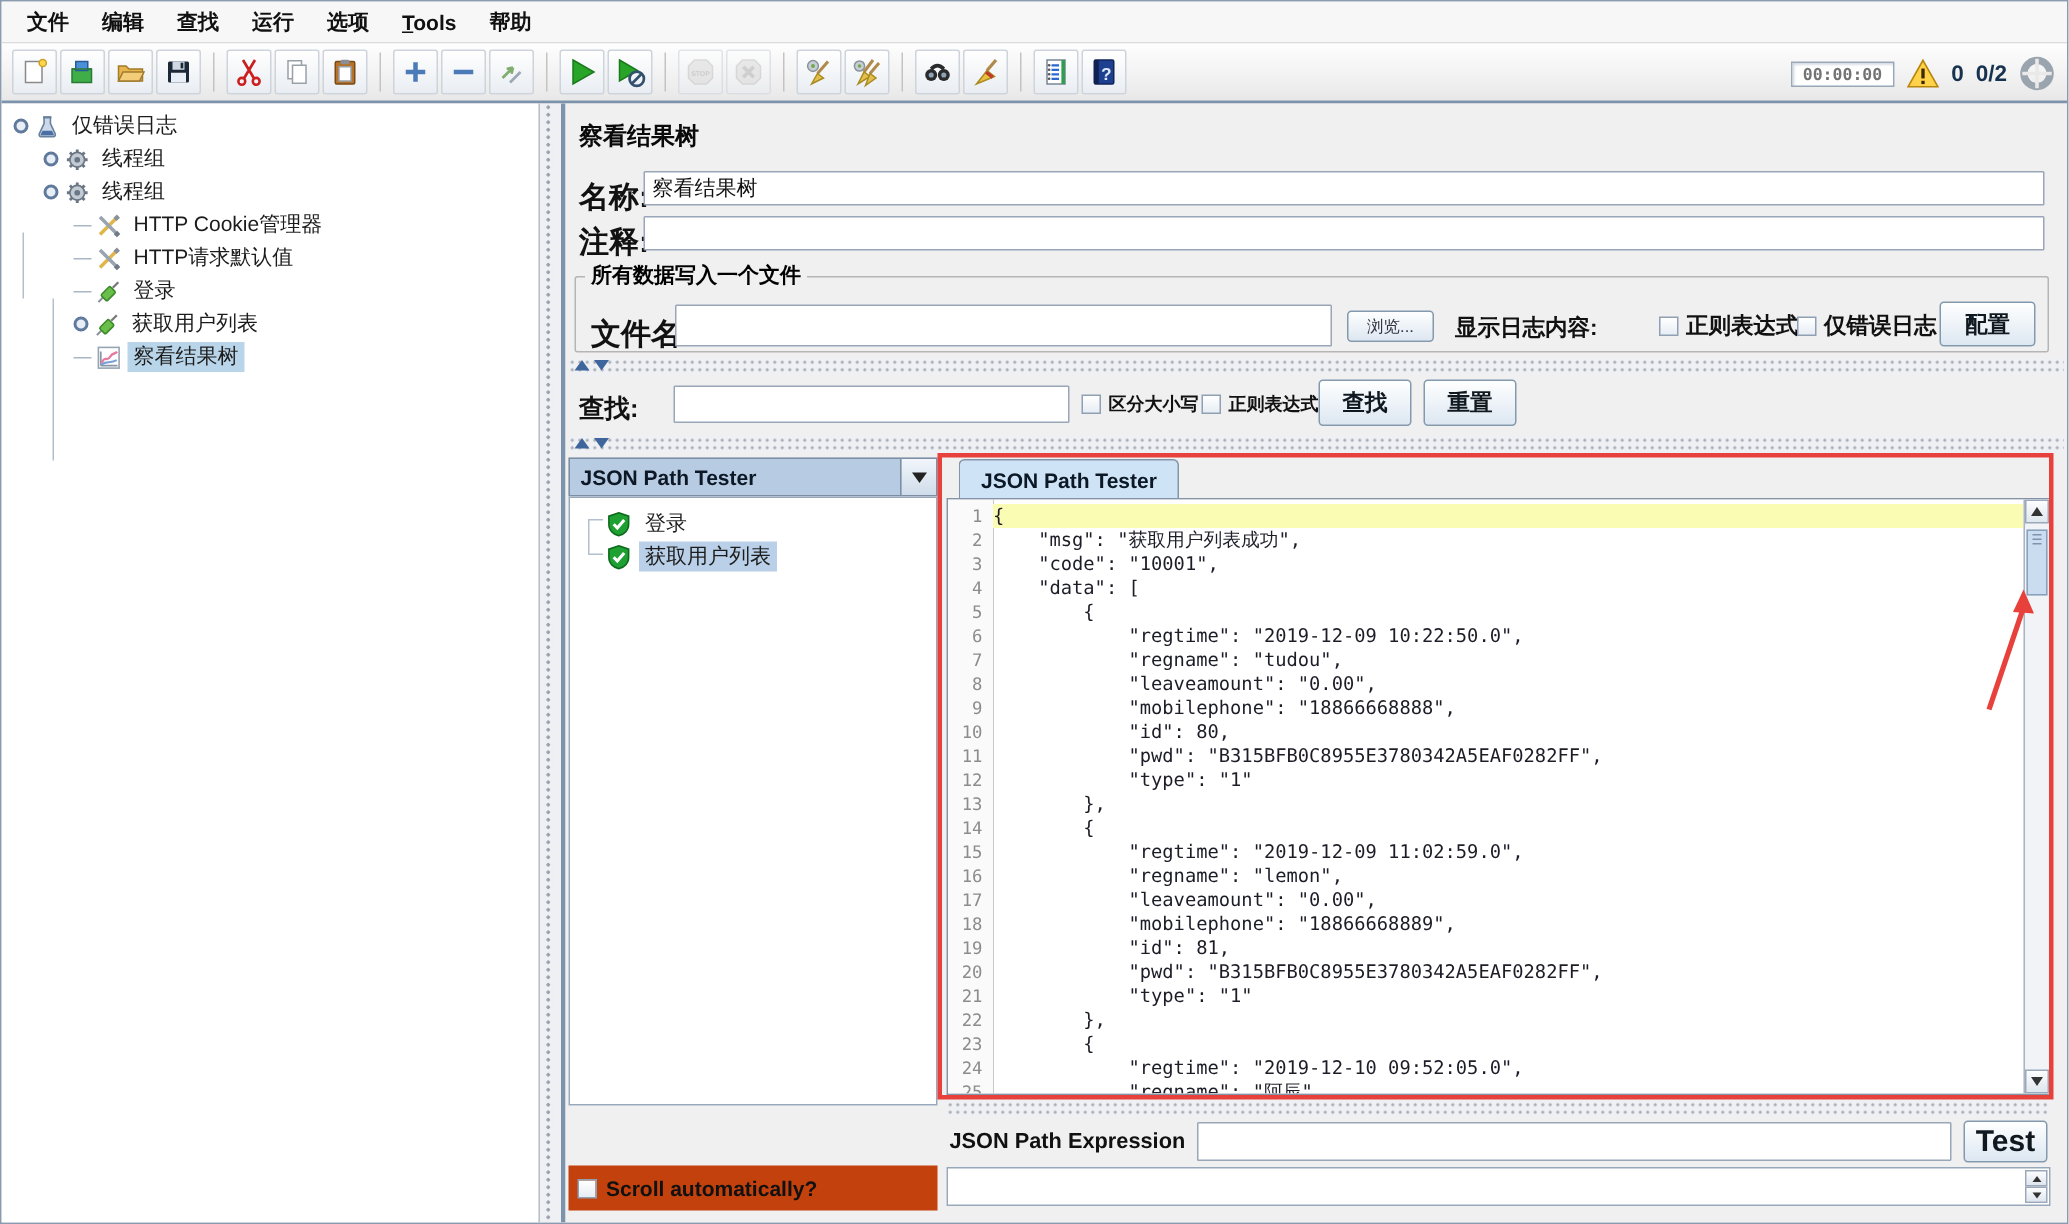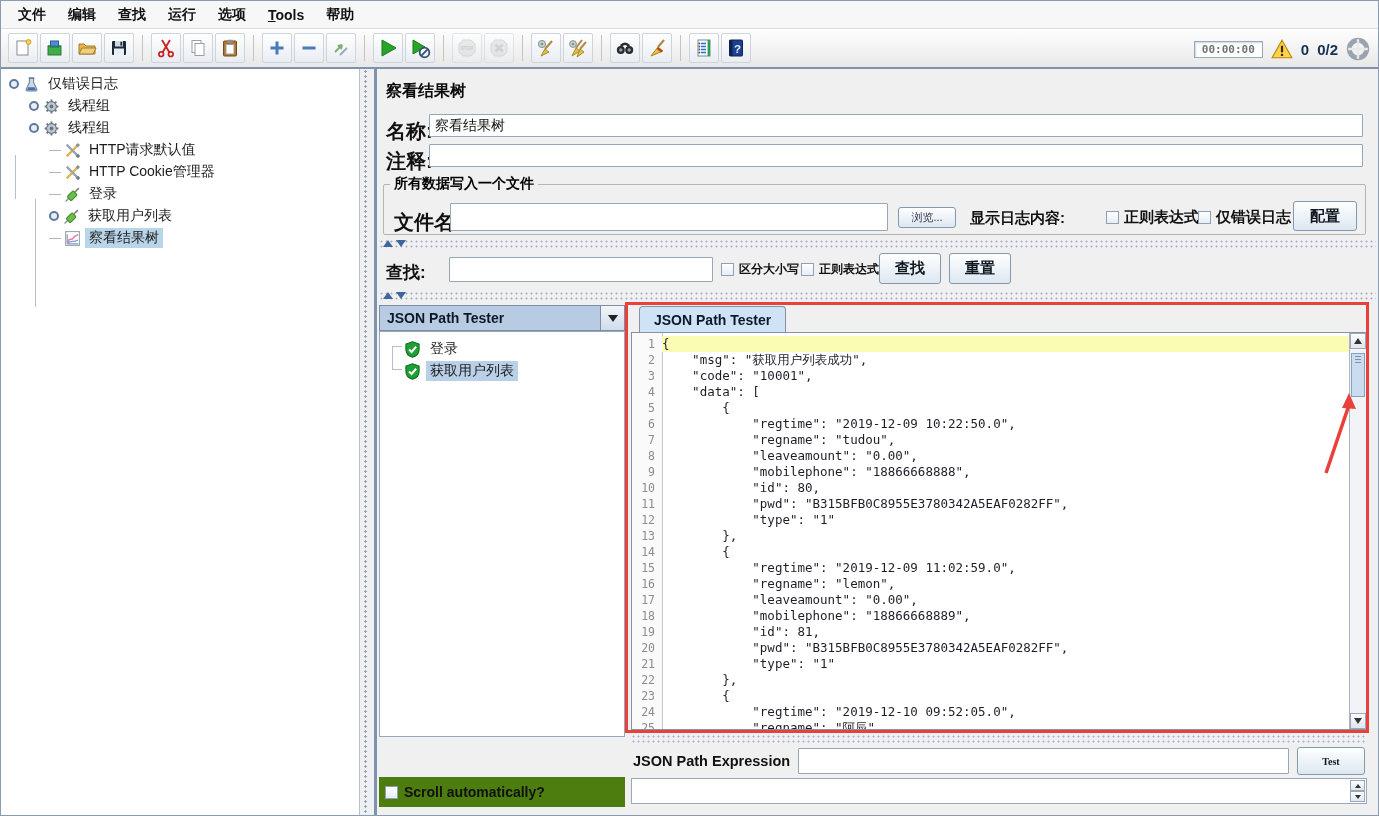--- a/index.html
+++ b/index.html
@@ -46,42 +46,42 @@
   .tri-dn{width:0;height:0;border-left:5px solid transparent;border-right:5px solid transparent;border-top:7px solid #3f669c;}
   fieldset#file-group{position:absolute;left:6px;right:12px;top:106px;height:60px;border:1px solid #b5b5b5;border-radius:2px;margin:0;padding:0;}
   fieldset#file-group legend{font-size:14px;font-weight:700;margin-left:6px;padding:0 4px;}
   
   #mid-panel{position:absolute;left:2px;top:236px;width:246px;bottom:8px;display:flex;flex-direction:column;}
   #combo{height:26px;background:#b7cbe3;border:1px solid #7d8ea3;display:flex;align-items:center;}
   #combo .val{flex:1;font-size:14px;font-weight:700;color:#0d1826;padding-left:7px;}
   #combo .dd{width:24px;height:24px;border-left:1px solid #7d8ea3;background:linear-gradient(#f2f6fb,#cfdcea);display:flex;align-items:center;justify-content:center;}
   #combo .dd .tri-dn{border-top-color:#222;border-left-width:5px;border-right-width:5px;}
   #results-tree{flex:1;background:#fff;border:1px solid #98a8bc;position:relative;padding-top:6px;overflow:hidden;}
-  #scroll-row{height:30px;background:#4d7c0f;display:flex;align-items:center;padding-left:6px;gap:6px;margin-top:40px;}
+  #scroll-row{height:30px;background:#c2410c;display:flex;align-items:center;padding-left:6px;gap:6px;margin-top:40px;}
   #scroll-row span{font-size:14px;font-weight:700;color:#111;}
   #right-panel{position:absolute;left:254px;right:11px;top:236px;bottom:10px;}
   #tab-row{height:27px;position:relative;}
   #tab{position:absolute;left:8px;bottom:0;height:26px;padding:0 14px;background:#cfe3f7;border:1px solid #8494a6;border-bottom:none;border-radius:4px 4px 0 0;font-size:14px;font-weight:700;color:#0d1826;display:flex;align-items:center;}
   #code-wrap{position:relative;height:398px;background:#fff;border:1px solid #8494a6;overflow:hidden;}
   #code-lines{position:absolute;left:0;top:0;right:17px;bottom:0;overflow:hidden;background:linear-gradient(90deg,#fafafa 30px,#c9c9c9 30px,#c9c9c9 31px,#fff 31px);padding-top:3px;}
   .code-line{height:16px;display:flex;font-family:"DejaVu Sans Mono",monospace;font-size:12.5px;line-height:16px;}
   .code-line .ln{width:30px;flex:none;text-align:right;padding-right:7px;color:#8c8c8c;font-size:11.5px;}
   .code-line .cd{flex:1;white-space:pre;color:#1d1d28;}
   .code-line.current .cd{background:#fbfcb4;}
   #vscroll{position:absolute;right:0;top:0;bottom:0;width:17px;background:#f1f3f6;border-left:1px solid #aab4c2;}
   .sb-btn{position:absolute;left:0;width:16px;height:16px;background:linear-gradient(#fdfdfe,#dfe6ee);border:1px solid #9aa8ba;display:flex;align-items:center;justify-content:center;}
   .sb-tri-up{width:0;height:0;border-left:4px solid transparent;border-right:4px solid transparent;border-bottom:6px solid #333;}
   .sb-tri-dn{width:0;height:0;border-left:4px solid transparent;border-right:4px solid transparent;border-top:6px solid #333;}
   #sb-thumb{position:absolute;left:1px;top:20px;width:14px;height:44px;background:#cadcf0;border:1px solid #8aa0ba;}
   #sb-thumb i{display:block;height:1px;background:#7d93ad;margin:2px 3px 0 3px;}
   #split3{height:10px;margin-top:4px;background-image:radial-gradient(#a9aeb6 0.9px,transparent 1.1px);background-size:5px 5px;background-color:#eef0f3;}
   #expr-row{height:34px;display:flex;align-items:center;gap:8px;padding:3px 2px;}
   #expr-row .fld-label{font-size:14.5px;}
   #expr-input{flex:1;height:26px;}
-  #test-btn{width:68px;height:28px;font-size:10px;font-family:Liberation Serif, serif;}
+  #test-btn{width:56px;height:28px;font-size:20px;}
   #result-box{height:26px;background:#fff;border:1px solid #98a8bc;position:relative;}
   #spinner{position:absolute;right:1px;top:1px;bottom:1px;width:15px;display:flex;flex-direction:column;}
   #spinner .sp{flex:1;background:linear-gradient(#fdfdfe,#dfe6ee);border:1px solid #9aa8ba;display:flex;align-items:center;justify-content:center;}
   .sp .t{width:0;height:0;border-left:3px solid transparent;border-right:3px solid transparent;}
   .sp .t.up{border-bottom:4px solid #333;}
   .sp .t.dn{border-top:4px solid #333;}
   
   .res-row{position:relative;height:22px;display:flex;align-items:center;font-size:14px;color:#1c1c1c;padding-left:24px;}
   .res-row .icon{width:17px;height:17px;margin-right:5px;flex:none;}
   .res-row .lbl{padding:1px 4px;}
@@ -357,33 +357,33 @@
         <div class="tree-row" style="padding-left: 48px;">
           <span class="t-conn"></span>
           <span class="icon">
             <svg width="17" height="17" viewBox="0 0 16 16">
               <path d="M2.5 13.5 L13 3" stroke="#e0b64a" stroke-width="2.2"></path>
               <path d="M12 2 l2 2" stroke="#8a9098" stroke-width="3"></path>
               <path d="M2.5 2.5 L13.5 13.5" stroke="#9aa4b0" stroke-width="2.2"></path>
               <path d="M12.2 12.2 l2 2" stroke="#6f7a86" stroke-width="3"></path>
             </svg>
           </span>
-          <span class="lbl">HTTP请求默认值</span>
+          <span class="lbl">HTTP Cookie管理器</span>
         </div>
         <div class="tree-row" style="padding-left: 48px;">
           <span class="t-conn"></span>
           <span class="icon">
             <svg width="17" height="17" viewBox="0 0 16 16">
               <path d="M2.5 13.5 L13 3" stroke="#e0b64a" stroke-width="2.2"></path>
               <path d="M12 2 l2 2" stroke="#8a9098" stroke-width="3"></path>
               <path d="M2.5 2.5 L13.5 13.5" stroke="#9aa4b0" stroke-width="2.2"></path>
               <path d="M12.2 12.2 l2 2" stroke="#6f7a86" stroke-width="3"></path>
             </svg>
           </span>
-          <span class="lbl">HTTP Cookie管理器</span>
+          <span class="lbl">HTTP请求默认值</span>
         </div>
         <div class="tree-row" style="padding-left: 48px;">
           <span class="t-conn"></span>
           <span class="icon">
             <svg width="17" height="17" viewBox="0 0 16 16">
               <path d="M1.5 14.5 L4.5 11.5" stroke="#8a9098" stroke-width="1.3"></path>
               <rect x="5" y="5.2" width="5.4" height="8" rx="1" transform="rotate(45 7.7 9.2)" fill="#6abf4b" stroke="#3d8a2a"></rect>
               <path d="M10.5 5.5 L14 2" stroke="#777" stroke-width="1.4"></path>
             </svg>
           </span>

